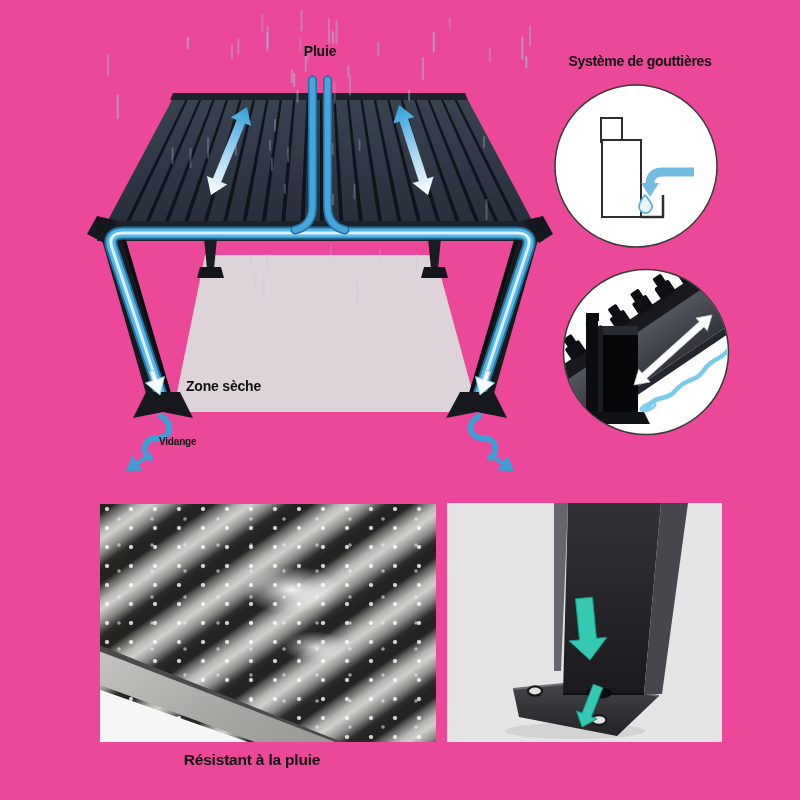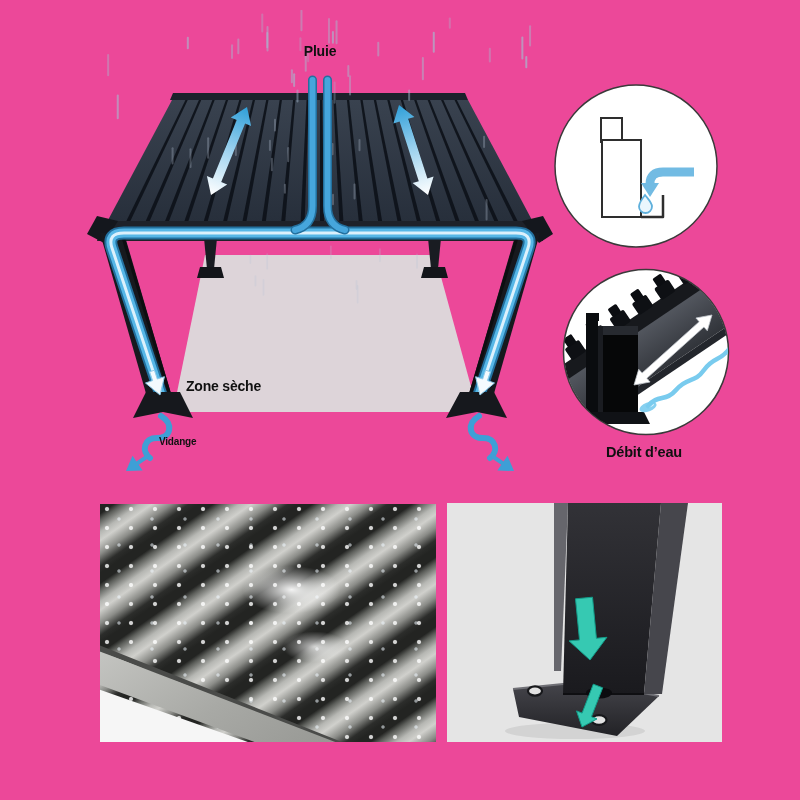--- a/index.html
+++ b/index.html
@@ -196,20 +196,21 @@
       <path d="M 419 406 C 406 414 409 428 423 428 C 436 428 439 441 430 448"></path>
     <polygon points="86.9,444.3 76.4,451.5 72.5,445.7 66.0,461.0 82.6,460.5 78.7,454.8 89.1,447.7" fill="#3E9FD6" stroke="none"></polygon>
         <polygon points="430.9,447.7 441.3,454.8 437.4,460.5 454.0,461.0 447.5,445.7 443.6,451.5 433.1,444.3" fill="#3E9FD6" stroke="none"></polygon>
       </g>
   </svg>
 
   <div class="lbl center" id="lbl-pluie">Pluie</div>
   <div class="lbl" id="lbl-zone">Zone sèche</div>
   <div class="lbl" id="lbl-vidange">Vidange</div>
 
+  <div class="lbl center" id="lbl-gutter-title">Système de gouttières</div>
   <svg id="circle1-svg" width="168" height="168" viewBox="0 0 168 168">
     <circle cx="84" cy="84" r="81" fill="#ffffff" stroke="#3a3a3a" stroke-width="1.5"></circle>
     <g fill="#ffffff" stroke="#2e2e2e" stroke-width="2">
       <rect x="49" y="36" width="21" height="24"></rect>
       <rect x="50" y="58" width="39" height="77"></rect>
       <path d="M 89 135 H 111 V 113" fill="none" stroke-width="2.5" stroke-linejoin="round"></path>
     </g>
     <g>
       <path d="M 142 90 L 111 90 Q 98 90 98 102" fill="none" stroke="#72BBE3" stroke-width="9"></path>
       <polygon points="89,101 107,101 98,115" fill="#72BBE3"></polygon>
@@ -265,27 +266,27 @@
         <polygon points="24,146 84,146 90,158 18,158" fill="#101216"></polygon>
       </g>
       <g id="c2-flow">
         <ellipse cx="88" cy="141" rx="9" ry="4.5" fill="#79CBEE" transform="rotate(-20 88 141)" opacity="0.9"></ellipse>
         <ellipse cx="90" cy="139" rx="4" ry="2" fill="#DFF4FD" transform="rotate(-20 90 139)"></ellipse>
         <path d="M 88 140 C 98 128 106 136 116 124 C 128 110 134 118 144 104 C 154 90 160 96 170 82 C 180 68 188 70 198 58" stroke="#79CBEE" stroke-width="4.5" fill="none" stroke-linecap="round"></path>
       <polygon points="74.0,119.0 90.1,116.0 86.8,112.3 143.9,61.0 147.3,64.7 152.0,49.0 135.9,52.0 139.2,55.7 82.1,107.0 78.7,103.3" fill="#FFFFFF" stroke="#C2C7CD" stroke-width="0.8"></polygon>
         </g>
     </g>
   </svg>
-  <div class="lbl center" id="lbl-debit">Débit d’eau</div>
 
   <div class="photo-left">
     <div class="p-seam"></div>
     <div class="p-frame"></div>
     <div class="p-corner"></div>
   </div>
+  <div class="lbl center" id="cap-left">Résistant à la pluie</div>
 
   <svg id="photo-right-svg" width="275" height="239" viewBox="0 0 275 239">
     <defs>
       <linearGradient id="postGrad" gradientUnits="userSpaceOnUse" x1="0" y1="0" x2="0" y2="191">
         <stop offset="0" stop-color="#323237"></stop>
           <stop offset="1" stop-color="#1A1A1E"></stop>
       </linearGradient>
       <linearGradient id="plateGrad" gradientUnits="userSpaceOnUse" x1="0" y1="179" x2="0" y2="233">
         <stop offset="0" stop-color="#45454B"></stop>
           <stop offset="1" stop-color="#222226"></stop>

